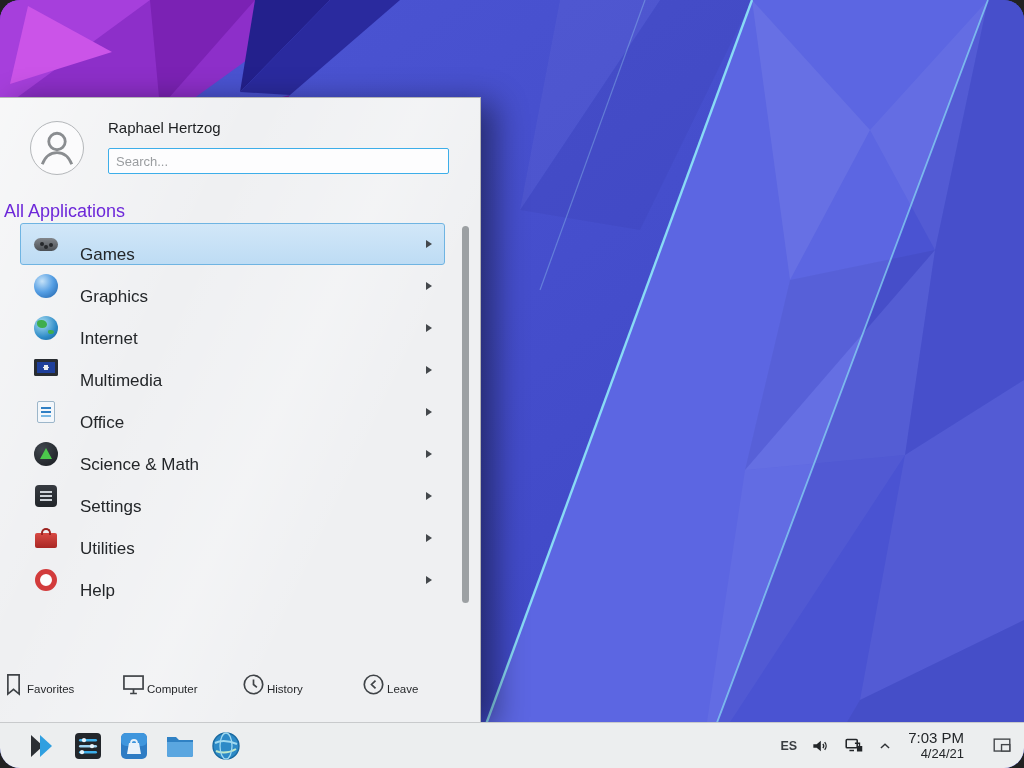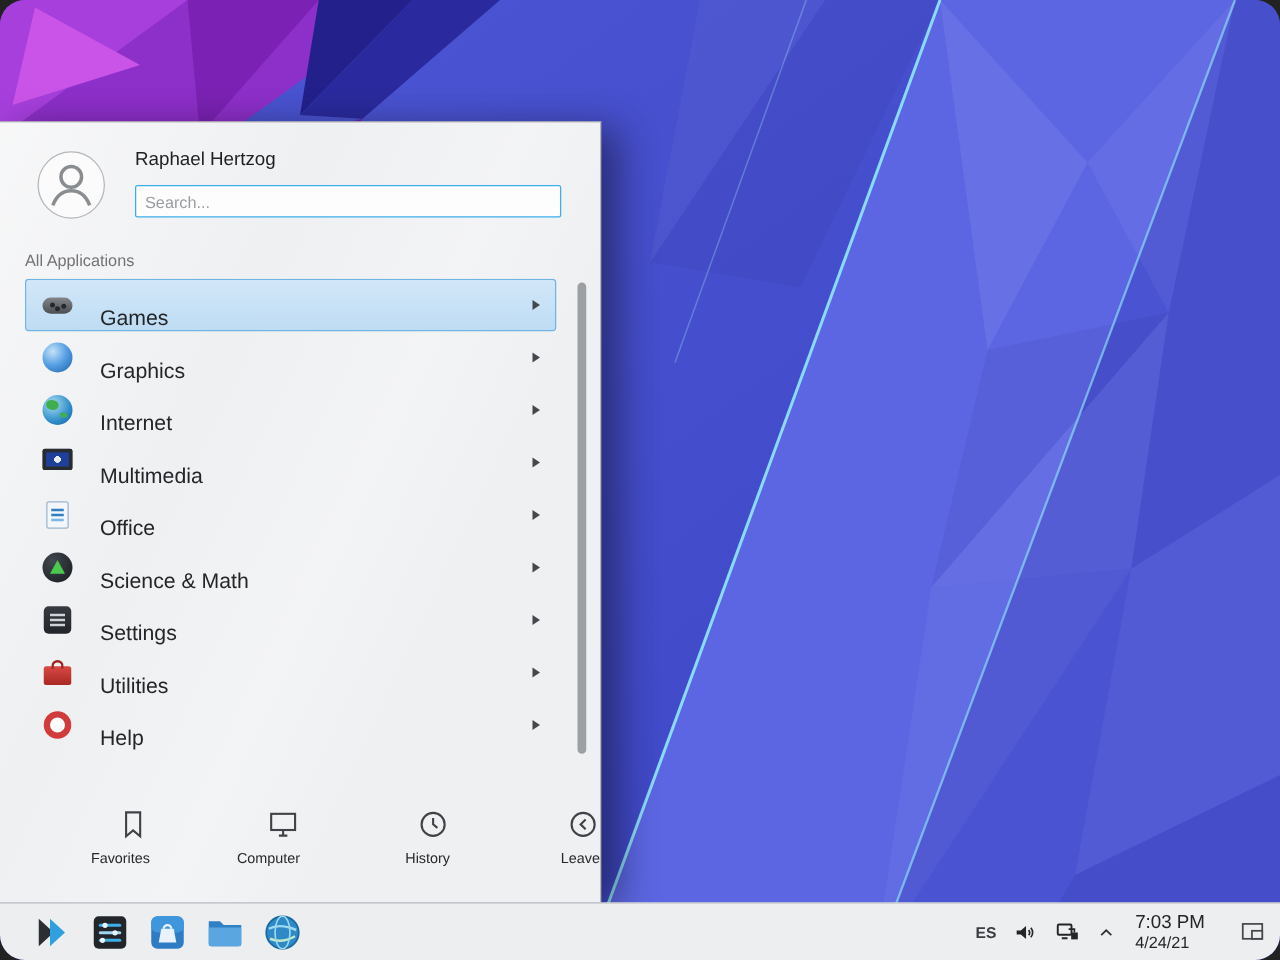--- a/index.html
+++ b/index.html
@@ -16,21 +16,21 @@
      background:linear-gradient(115deg,rgba(255,255,255,.5) 0%,rgba(255,255,255,0) 34%,
                 rgba(255,255,255,.25) 55%,rgba(255,255,255,0) 70%);}
   .lh-avatar{position:absolute;left:30px;top:23px;width:54px;height:54px;border-radius:50%;
              background:#fbfbfc;border:1px solid #b4b7ba;box-sizing:border-box;}
   .lh-avatar svg{width:100%;height:100%;}
   .lh-name{position:absolute;left:108px;top:21px;font-size:15px;color:#1d1f21;}
   .lh-search{position:absolute;left:108px;top:50px;width:341px;height:26px;box-sizing:border-box;
              border:1px solid #3daee9;border-radius:2px;background:#fdfdfe;font-size:13px;
              font-family:inherit;color:#232629;padding:0 7px;outline:none;}
   .lh-search::placeholder{color:#9a9da0;}
-  .section-label{position:absolute;left:20px;top:103px;font-size:13px;color:#737373;}
+  .section-label{position:absolute;left:4px;top:103px;font-size:18px;color:#6d28d9;}
   
   .app-list{position:absolute;left:0;top:125px;right:0;height:406px;overflow:hidden;
             padding:0 35px 0 20px;box-sizing:border-box;}
   .app-row{position:relative;display:flex;align-items:center;height:42px;padding-left:11px;
            border:1px solid transparent;border-radius:3px;box-sizing:border-box;cursor:default;}
   .app-row.selected{background:linear-gradient(#d2e7f8,#bedcf4);border-color:#6fb4e2;}
   .app-icon{position:relative;width:28px;height:28px;margin-right:20px;flex:0 0 28px;}
   .app-label{font-size:17px;color:#232629;margin-top:21px;}
   .row-arrow{margin-left:auto;margin-right:12px;width:0;height:0;
              border-left:6px solid #44484c;border-top:4.5px solid transparent;border-bottom:4.5px solid transparent;}
@@ -70,38 +70,38 @@
       background:linear-gradient(115deg,#17b6c6 0%,#2f6fd8 55%,#c840b4 100%);}
   .icon-system::after{left:10px;top:20px;width:8px;height:4px;background:#26292d;}
   .icon-utilities::before{left:3px;top:9px;width:22px;height:15px;border-radius:2px;
       background:linear-gradient(#d84a44,#a92724);}
   .icon-utilities::after{left:9px;top:4px;width:10px;height:7px;border:2.5px solid #9c2320;
       border-bottom:none;border-radius:5px 5px 0 0;box-sizing:border-box;}
   .icon-help::before{inset:3px;border-radius:50%;border:5.5px solid #d23b3b;background:#fdfdfd;
       box-sizing:border-box;}
   
   .tab-bar{position:absolute;left:0;top:531px;width:100%;height:94px;display:flex;}
-  .tab{position:relative;flex:1 1 0;display:flex;flex-direction:column;align-items:flex-end;
+  .tab{position:relative;flex:1 1 0;display:flex;align-items:center;
        padding-top:17px;cursor:default;}
   .tab.active::before{content:'';position:absolute;top:0;left:6%;width:88%;height:3px;background:#3daee9;}
   .tab-icon{width:27px;height:27px;}
   .tab-icon svg{width:100%;height:100%;}
   .tab-label{margin-top:8px;font-size:11.5px;color:#26282b;}
   
   .taskbar{position:absolute;left:0;bottom:0;width:100%;height:46px;background:#eceeef;
            border-top:1px solid #c8cacc;box-sizing:border-box;display:flex;
            align-items:center;justify-content:space-between;z-index:5;padding-left:20px;}
   .tb-left{display:flex;align-items:center;gap:14px;padding-left:6px;}
   .task-icon{width:32px;height:32px;}
   .task-icon svg{width:100%;height:100%;}
   .tb-right{display:flex;align-items:center;padding-right:8px;}
   .tray{display:flex;align-items:center;gap:13px;}
   .kbd-layout{font-size:12.5px;font-weight:bold;color:#3a3e42;}
   .tray-icon{display:block;}
-  .clock{margin-left:16px;text-align:left;line-height:1.12;cursor:default;}
+  .clock{margin-left:16px;text-align:right;line-height:1.12;cursor:default;}
   .clock-time{font-size:15px;color:#232629;}
   .clock-date{font-size:13px;color:#232629;}
   .peek{margin-left:26px;margin-right:2px;width:24px;height:22px;}
   .peek svg{width:100%;height:100%;}
 </style>
 </head>
 <body>
 
 <div class="screen">
 

